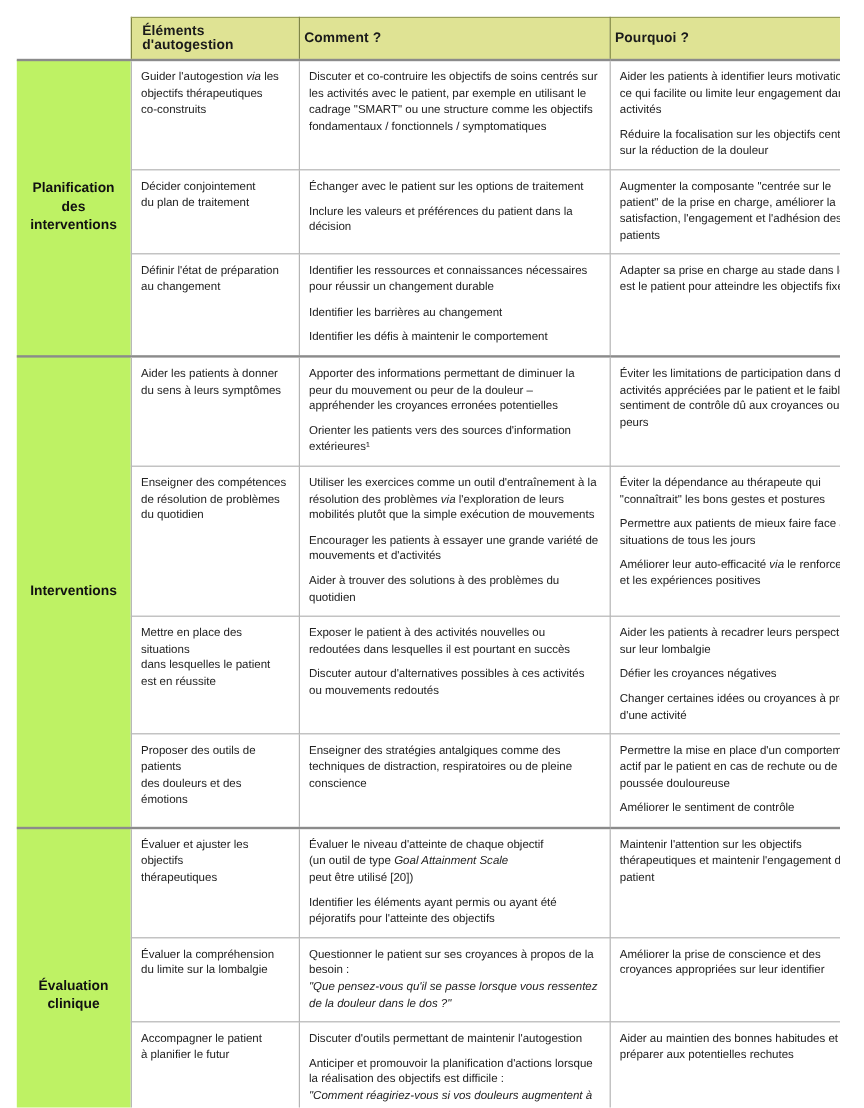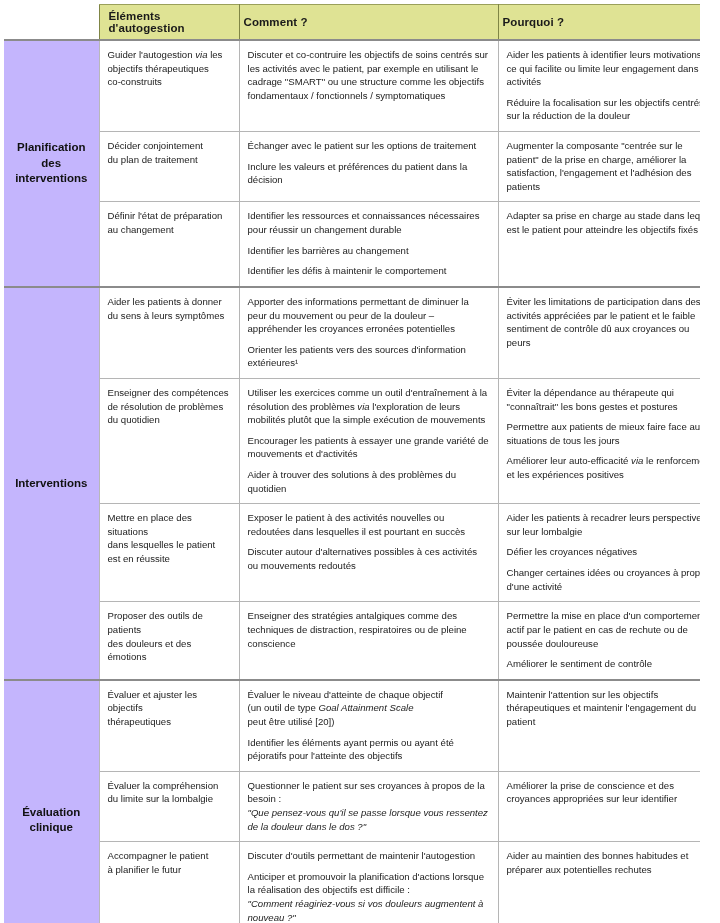--- a/index.html
+++ b/index.html
@@ -7,21 +7,21 @@
     margin: 0; padding: 0;
     width: 720px; height: 923px;
     background: #ffffff;
     font-family: "Liberation Sans", sans-serif;
     color: #1a1a1a;
   }
   #root {
     width: 700px; height: 923px;
     position: relative;
     overflow: hidden;
-    padding: 4px;
+    padding: 14px;
   }
   table.matrix {
     border-collapse: collapse;
     width: 720px;
     table-layout: fixed;
   }
   col.c-group { width: 95px; }
   col.c-elem  { width: 140px; }
   col.c-how   { width: 259px; }
   col.c-why   { width: 226px; }
@@ -41,21 +41,21 @@
     letter-spacing: .1px;
   }
   thead th.spacer {
     background: #ffffff;
     border: none;
   }
   thead th.h-elem { text-align: left; padding-left: 9px; }
 
   
   td.grouplabel {
-    background: #c4b5fd;
+    background: #bef264;
     border-top: 2px solid #8b8b8b;
     border-bottom: 2px solid #8b8b8b;
     border-right: 1px solid #b8b8b8;
     border-left: none;
     font-size: 11.5px;
     font-weight: bold;
     text-align: center;
     vertical-align: middle;
     color: #111;
     line-height: 1.35;

